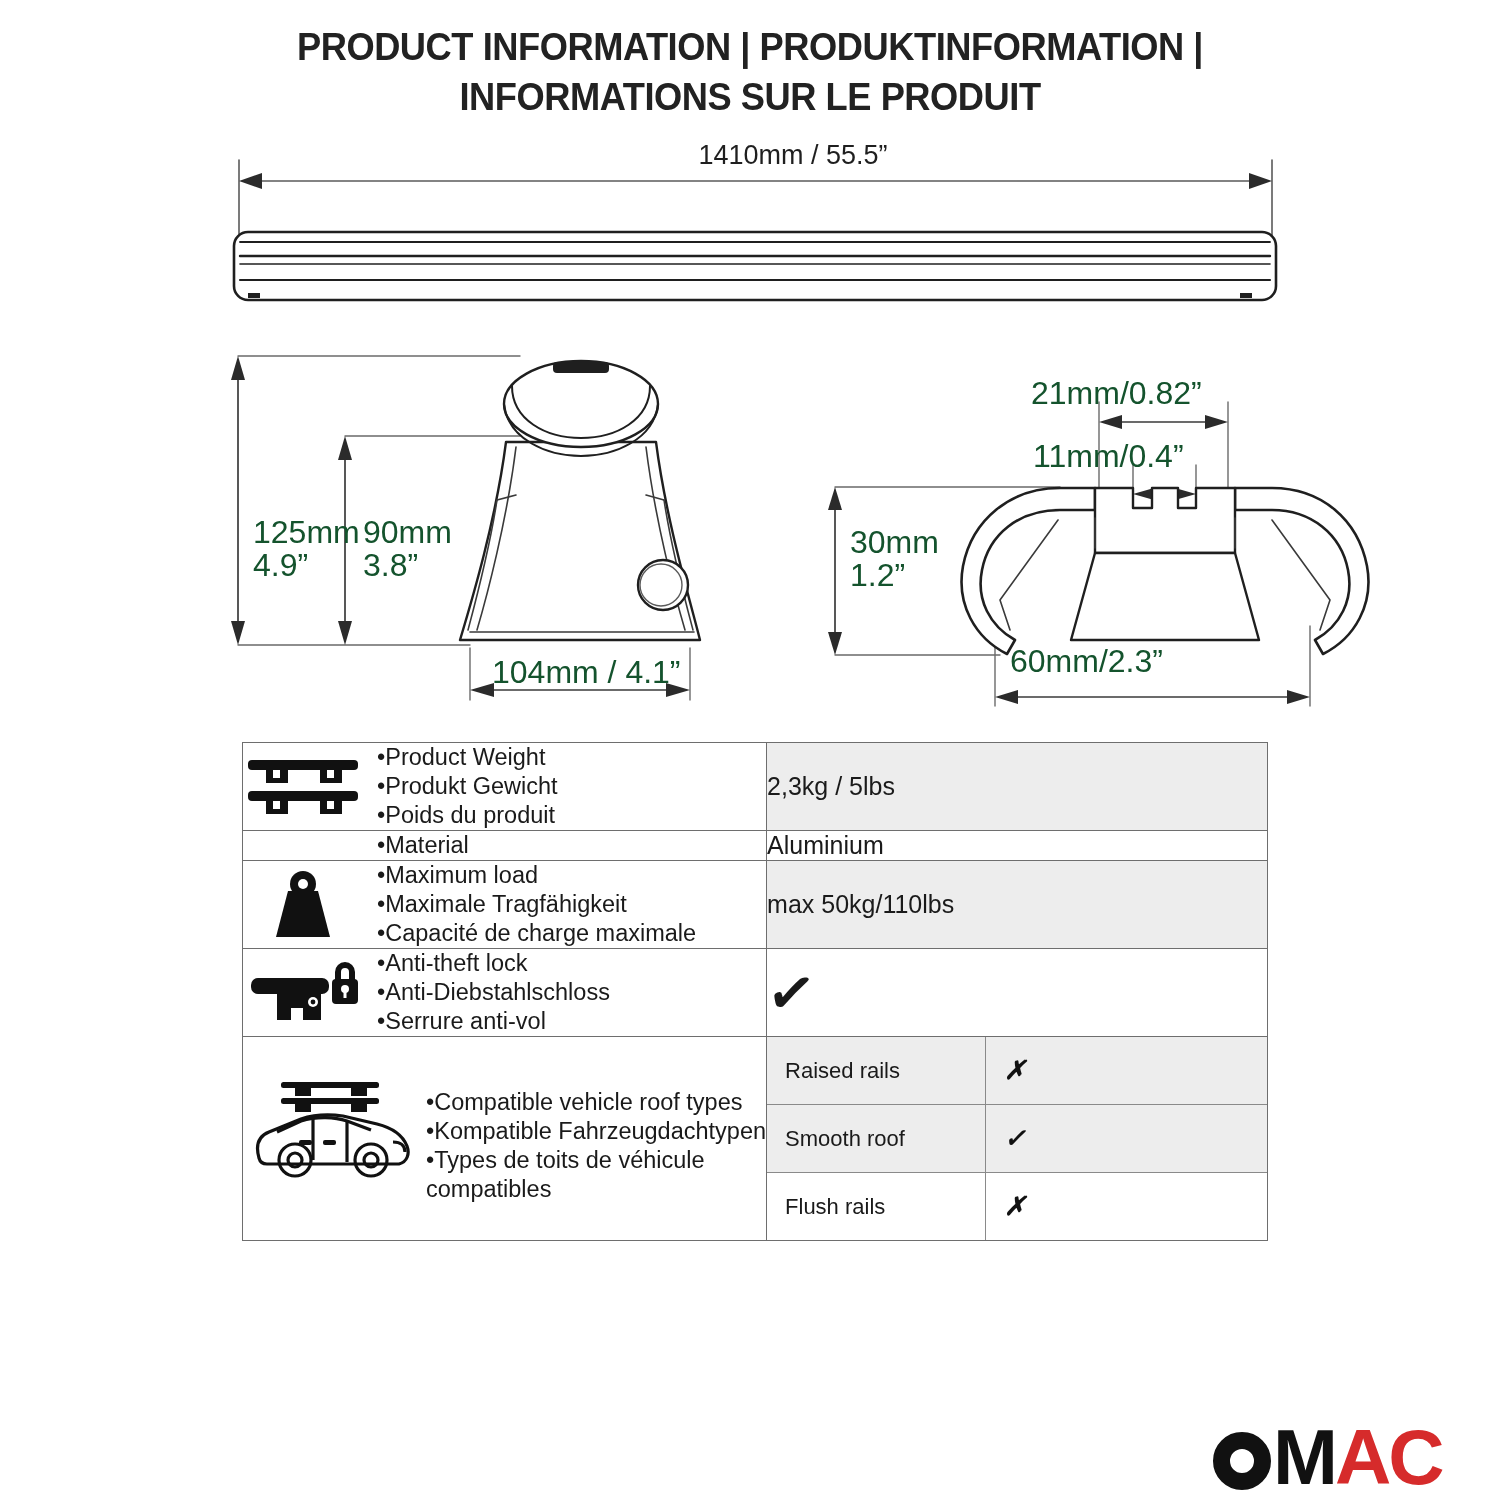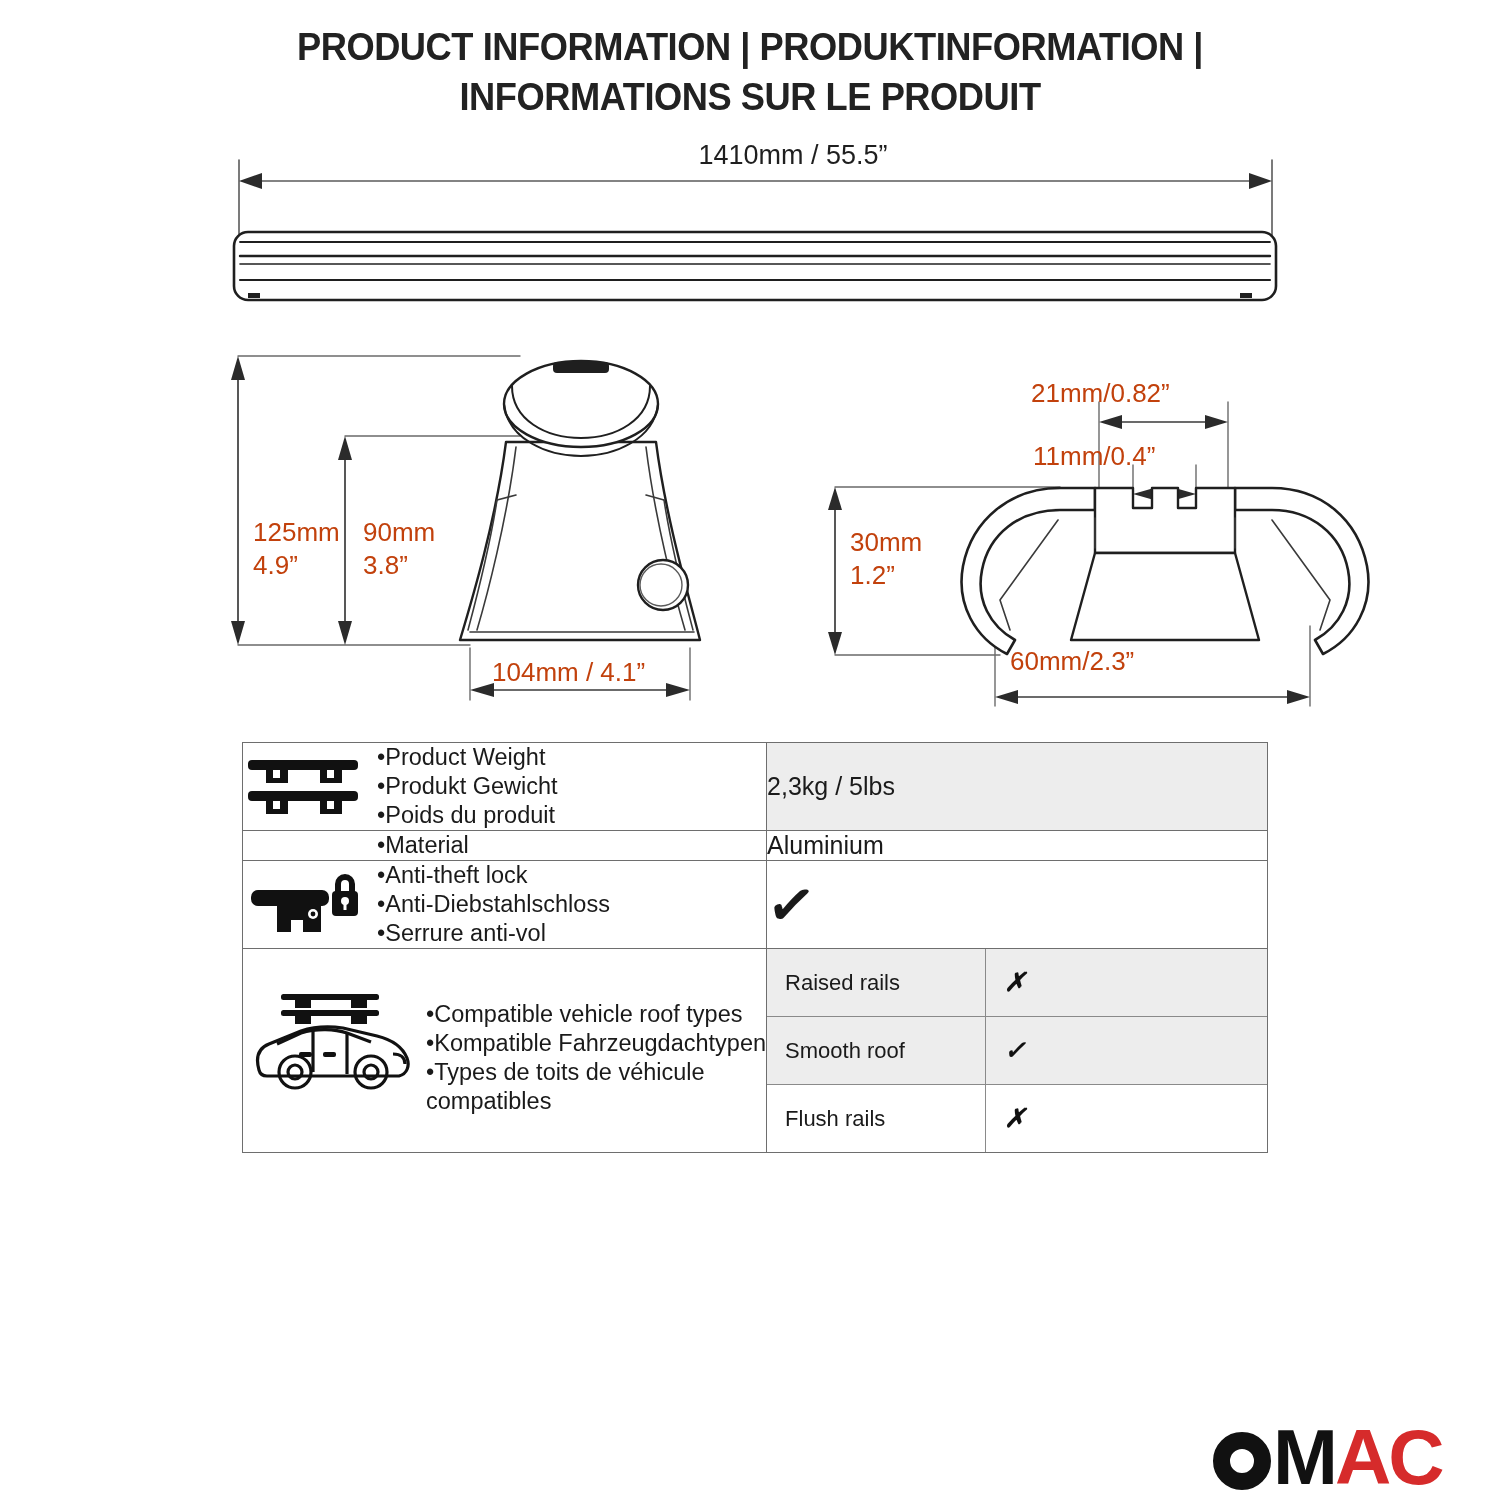--- a/index.html
+++ b/index.html
@@ -31,21 +31,21 @@
 
   
   .dim-top-label{
     position:absolute;left:0;top:140px;width:1500px;text-align:center;
     font-size:27px;color:#1f1f1f;padding-left:43px;
   }
 
   svg.art{position:absolute;left:0;top:0;}
 
   
-  .dimtext{position:absolute;font-size:26px;color:#c2410c;white-space:pre;line-height:33px;}
+  .dimtext{position:absolute;font-size:32px;color:#14532d;white-space:pre;line-height:33px;}
 
   
   .spec-table{
     position:absolute;left:242px;top:742px;width:1026px;
     border:1.6px solid #6e6e6e;
     border-collapse:collapse;
     background:#a3a3a3;
   }
   .spec-table td{
     border:1.6px solid #6e6e6e;
@@ -262,20 +262,41 @@
           <div class="lblwrap">
             <div class="iconbox"></div>
             <div class="bullets">
               <div>•Material</div>
             </div>
           </div>
         </td>
         <td class="valcell white">Aluminium</td>
       </tr>
 
+      <tr>
+        <td class="lblcell white">
+          <div class="lblwrap">
+            <div class="iconbox">
+              <svg width="78" height="72" viewBox="0 0 78 72">
+                <g fill="#111111">
+                  <circle cx="39" cy="15" r="13"></circle>
+                  <circle cx="39" cy="15" r="5" fill="#ffffff"></circle>
+                  <path d="M24 22 H54 L66 68 H12 Z"></path>
+                </g>
+              </svg>
+            </div>
+            <div class="bullets">
+              <div>•Maximum load</div>
+              <div>•Maximale Tragfähigkeit</div>
+              <div>•Capacité de charge maximale</div>
+            </div>
+          </div>
+        </td>
+        <td class="valcell grey">max 50kg/110lbs</td>
+      </tr>
 
       <tr>
         <td class="lblcell white">
           <div class="lblwrap">
             <div class="iconbox">
               <svg width="112" height="70" viewBox="0 0 112 70">
                 <g fill="#111111">
                   <rect x="4" y="20" width="78" height="16" rx="7"></rect>
                   <path d="M30 36 H74 V62 H56 V50 H44 V62 H30 Z"></path>
                   <circle cx="66" cy="44" r="5" fill="#ffffff"></circle>

